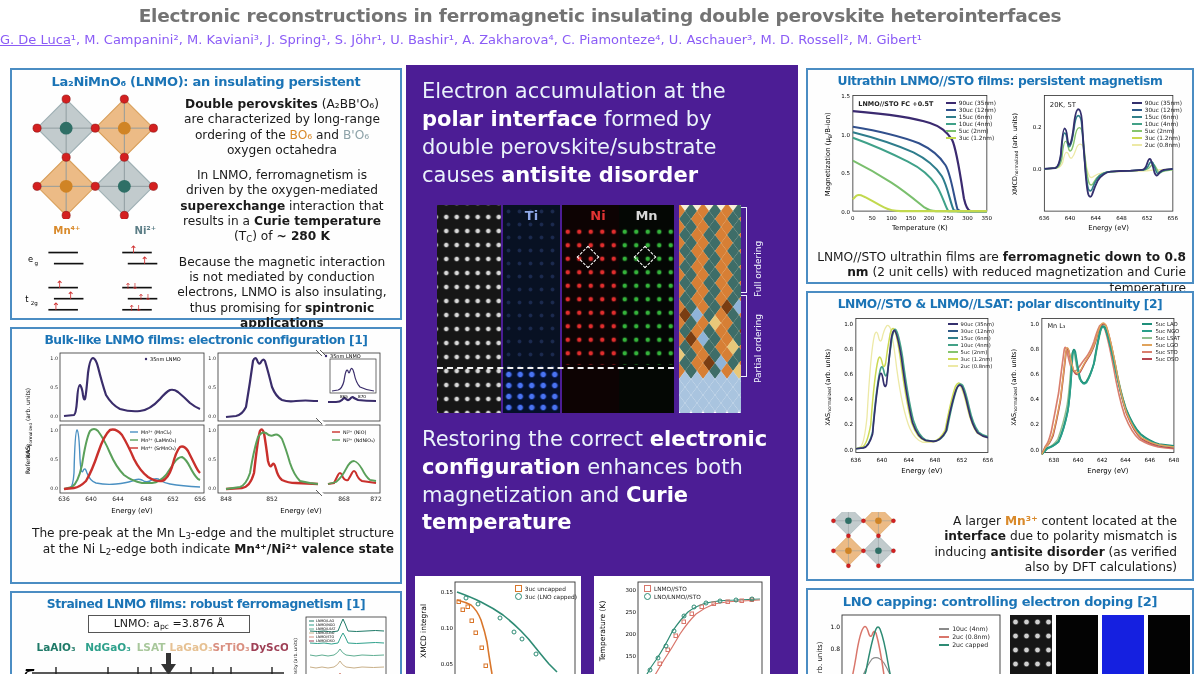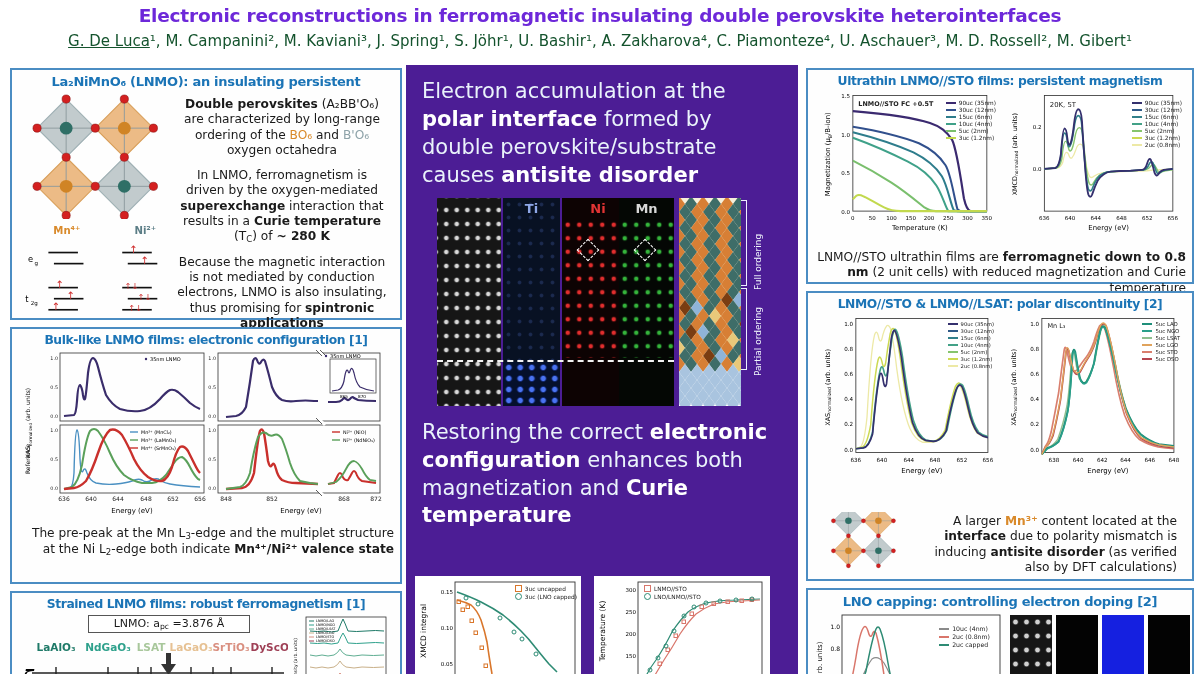--- a/index.html
+++ b/index.html
@@ -1,20 +1,20 @@
 <!DOCTYPE html>
 <html><head>
 <meta charset="utf-8">
 <style>
   body{margin:0}
   #page{position:relative;width:1200px;height:674px;background:#ffffff;overflow:hidden;
         font-family:"DejaVu Sans","Liberation Sans",sans-serif;color:#1a1a1a}
   .abs{position:absolute}
-  #title{left:0;right:0;top:5px;text-align:center;font-weight:bold;font-size:18.5px;color:#6d28d9;letter-spacing:-0.2px}
-  #authors{left:0;right:0;top:32px;text-align:center;font-size:15px;color:#14532d}
+  #title{left:0;right:0;top:5px;text-align:center;font-weight:bold;font-size:18.5px;color:#737373;letter-spacing:-0.2px}
+  #authors{left:0;right:0;top:32px;text-align:left;font-size:13px;color:#8b5cf6}
   #authors .lead{text-decoration:underline}
   .panel{background:#fefefe;border:2px solid #4b8dc3;box-sizing:border-box;padding:3px 6px;position:absolute}
   .ptitle{text-align:center;font-weight:bold;color:#1b74b6;font-size:13px;letter-spacing:-0.3px;white-space:nowrap;margin:1px 0 2px}
   .ptitle.tight{font-size:12.3px;letter-spacing:-0.4px}
   #lp1{left:10px;top:68px;width:392px;height:252px}
   #lp2{left:10px;top:327px;width:392px;height:257px}
   #lp3{left:10px;top:591px;width:392px;height:130px}
   #midcol{left:406px;top:65px;width:392px;height:609px;background:#4c1d95;position:absolute}
   #rp1{left:806px;top:68px;width:388px;height:216px}
   #rp2{left:806px;top:291px;width:388px;height:290px}
@@ -24,21 +24,21 @@
   .bodytext{font-size:12.2px;line-height:1.25;text-align:center}
   .cap{font-size:12.2px;line-height:1.25;text-align:right;margin-top:3px}
   .flexrow{display:flex}
   .plot{position:relative}
   .lg{position:absolute;display:flex;flex-direction:column;gap:1px}
   .lgr{display:flex;align-items:center;gap:3px;font-size:5.8px;color:#222;white-space:nowrap}
   .lgr .sw{display:inline-block;width:10px;height:2px}
   .lgr .sq{display:inline-block;width:5px;height:5px;border:1px solid}
   .lgr .ci{display:inline-block;width:5px;height:5px;border:1px solid;border-radius:50%}
   
-  #stemfig{position:relative;width:330px;height:208px;margin:8px auto 0}
+  #stemfig{position:relative;width:330px;height:208px;margin:15px auto 0}
   .strip{position:absolute;top:0;height:208px}
   .s-gray{left:0;width:64px;background-color:#161616;
     background-image:radial-gradient(circle,rgba(235,235,235,.92) 1.6px,rgba(150,150,150,.30) 2.6px,transparent 3.3px);
     background-size:10.5px 14px;background-position:4px 5px}
   .s-ti{left:66px;width:57px;background-color:#081123;
     background-image:radial-gradient(circle,rgba(70,100,180,.30) 1.3px,transparent 2.4px);background-size:11px 13px}
   .ti-b{position:absolute;left:0;right:0;bottom:0;height:44px;background-color:#05102b;
     background-image:radial-gradient(circle,#4a74f2 2.1px,rgba(30,60,170,.55) 3px,transparent 3.8px);background-size:11.5px 11px}
   .s-ni{left:125px;width:72px;background:#0d0303}
   .ni-t{position:absolute;left:0;right:0;top:20px;height:140px;

